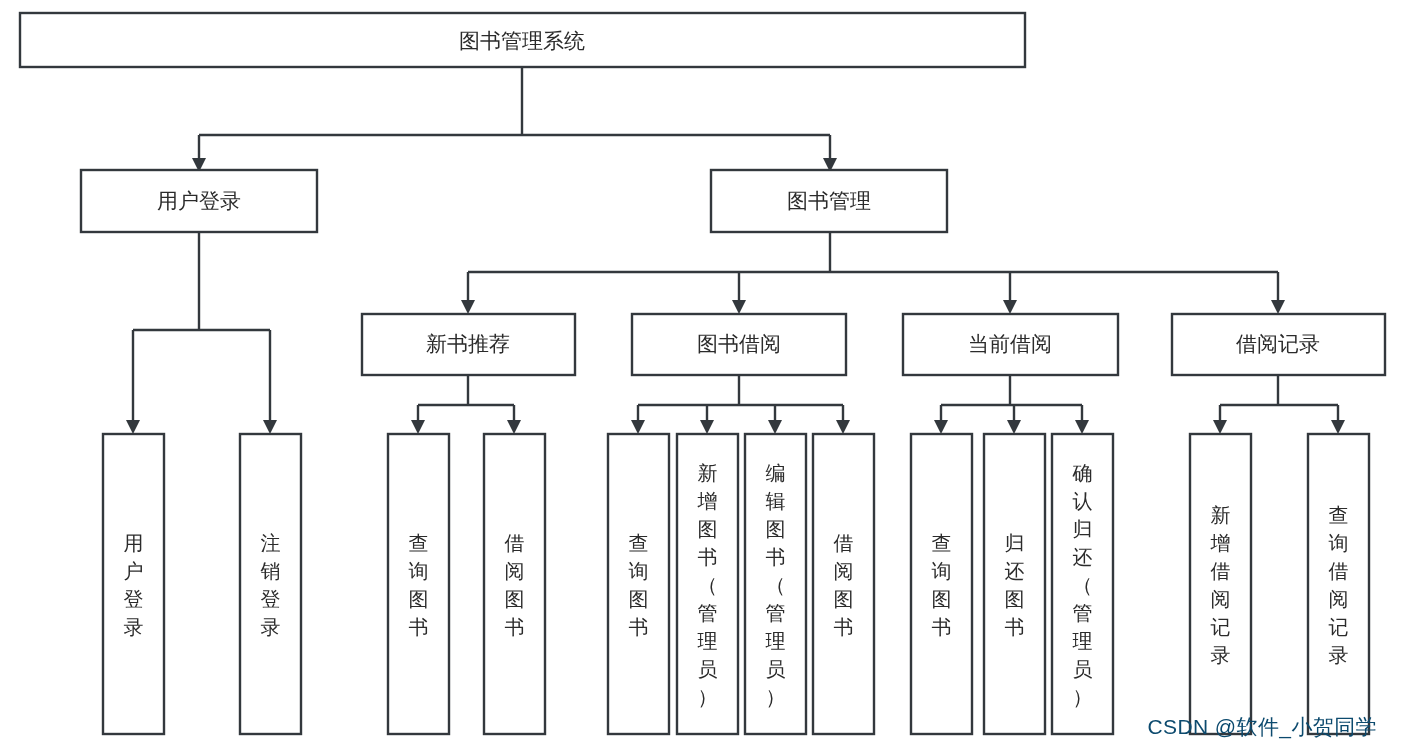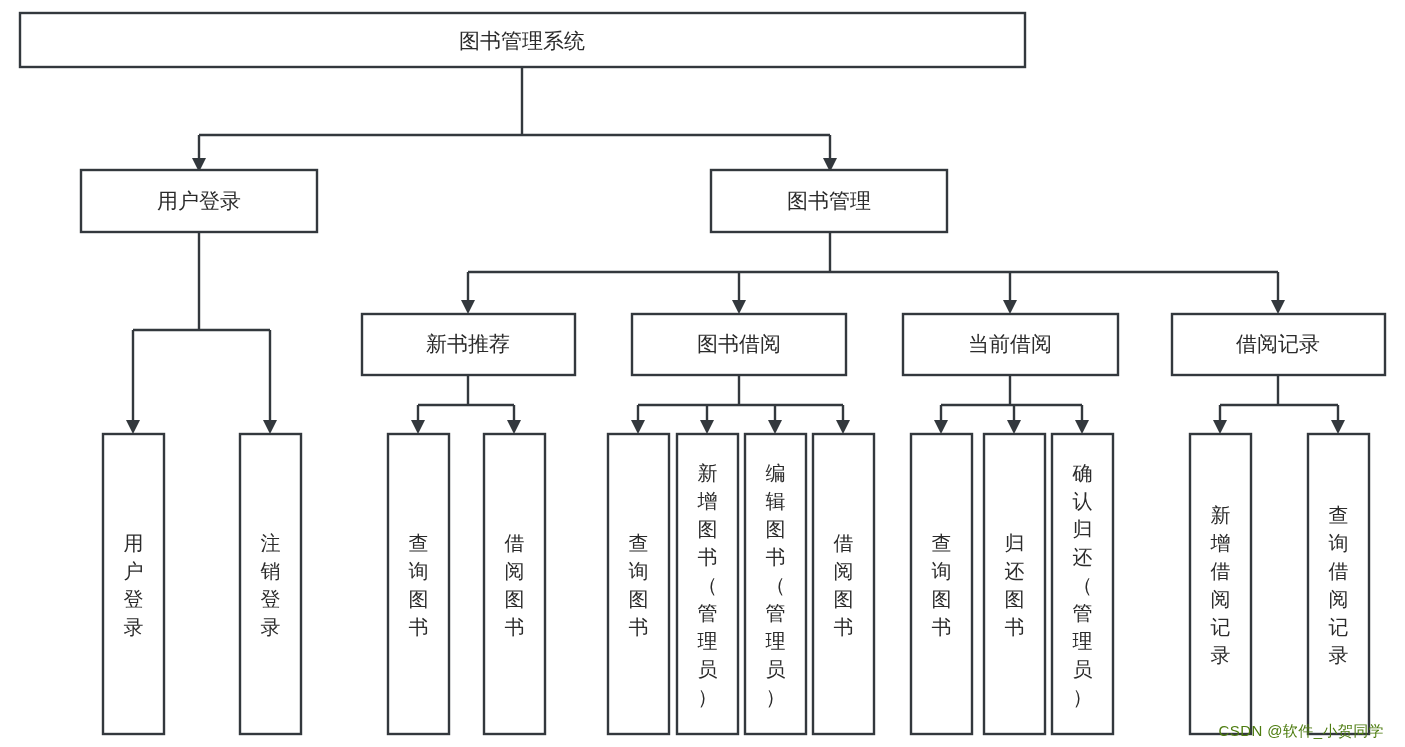--- a/index.html
+++ b/index.html
@@ -50,25 +50,25 @@
     dominant-baseline: middle;
   }
   .node-label-v {
     font-family: "Liberation Sans", "DejaVu Sans", sans-serif;
     font-size: 20px;
     fill: #2b2b2b;
     text-anchor: middle;
   }
   .watermark-text {
     position: absolute;
-    right: 21px;
+    right: 28px;
     bottom: 6px;
     font-family: "Liberation Sans", "DejaVu Sans", sans-serif;
-    font-size: 15px;
-    color: #4d7c0f;
+    font-size: 21px;
+    color: #0c4a6e;
     white-space: nowrap;
     letter-spacing: 0.4px;
   }
 </style>
 </head>
 <body>
 
 <div id="diagram-root">
 
   <svg id="flow-svg" viewBox="0 0 1405 747">

